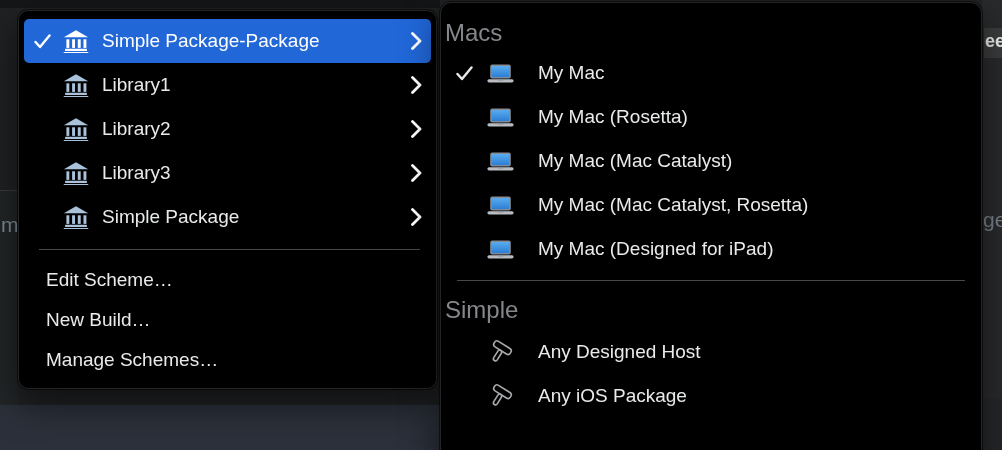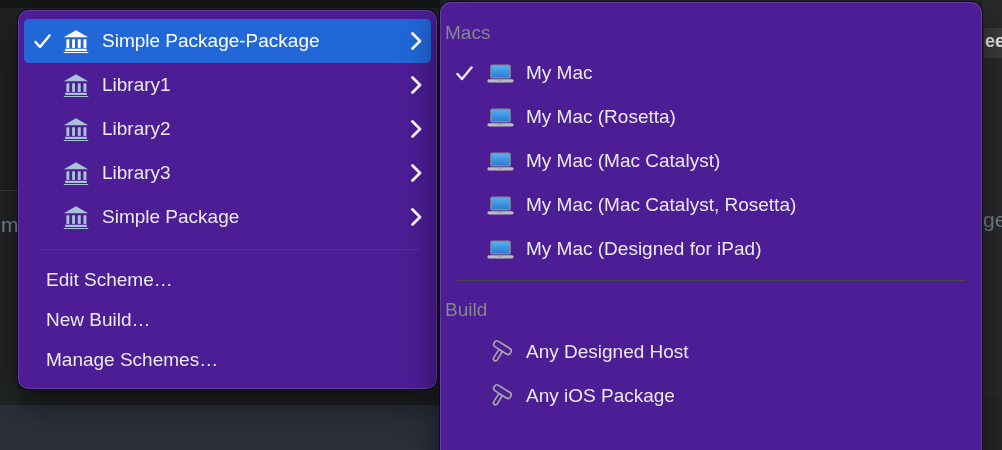--- a/index.html
+++ b/index.html
@@ -18,21 +18,21 @@
   .bg-frag-m{left:1px;top:213px;color:#7e8a96;font-size:21px;}
   .bg-bottomstrip{left:0;top:405px;width:440px;height:45px;background:#2b303a;}
   .bg-rightcol{left:982px;top:0;width:20px;height:450px;background:#292a2c;}
   .bg-rightstrip{left:982px;top:28px;width:20px;height:30px;background:#3b3c3d;border-left:2px solid #28292b;}
   .bg-frag-ee{left:985px;top:31px;color:#eceded;font-size:18px;font-weight:bold;}
   .bg-frag-ge{left:983px;top:208px;color:#78828c;font-size:21px;}
   .bg-rightbot{left:982px;top:398px;width:20px;height:52px;background:#25272a;}
 
   
   .menu-panel{
-    position:absolute;background:#4c1d95;box-sizing:border-box;
+    position:absolute;background:#000000;box-sizing:border-box;
     border:1px solid rgba(255,255,255,0.14);
     box-shadow:0 0 0 1px rgba(0,0,0,0.55), 0 14px 36px rgba(0,0,0,0.55);
   }
   .scheme-menu{left:18px;top:10px;width:419px;height:379px;border-radius:10px;padding:8px 0 10px;}
   .dest-menu{left:440px;top:2px;width:542px;height:474px;border-radius:11px;padding:12px 0;}
 
   .menu-row{display:flex;align-items:center;color:#e9eaeb;font-size:19px;white-space:nowrap;}
   .label{flex:1;overflow:hidden;}
   .check-slot{width:22px;display:flex;align-items:center;}
   .icon-slot{display:flex;align-items:center;justify-content:center;}
@@ -45,23 +45,23 @@
   .scheme-row.selected .label{color:#ffffff;}
   .scheme-row.selected .icon-slot{color:#ffffff;}
   .chev{display:flex;align-items:center;margin-left:8px;}
 
   
   .action-row{height:40px;padding:0 16px 0 27px;}
 
   
   .dest-row{height:44px;padding:0 16px 0 15px;}
   .dest-row .icon-slot{width:28px;margin-left:8px;}
-  .dest-row .label{margin-left:12px;}
-
-  .section-header{height:36px;line-height:36px;padding-left:4px;color:#85878a;font-size:19px;}
+  .dest-row .label{margin-left:24px;}
+
+  .section-header{height:36px;line-height:36px;padding-left:4px;color:#85878a;font-size:24px;}
   .section-header.build{height:40px;line-height:40px;}
   .separator{height:1px;background:#46484a;margin:9px 16px;}
   .scheme-menu .separator{margin:10px 16px 10px 20px;}
 
   .checkmark{color:#e9eaeb;}
   .selected .checkmark{color:#ffffff;}
 </style>
 </head>
 <body>
 
@@ -311,21 +311,21 @@
           <rect x="4.8" y="2.1" width="17.4" height="11" fill="url(#lapg)"></rect>
           <rect x="0.4" y="15.2" width="26.2" height="3.2" rx="1.6" fill="#b9bdc2"></rect>
           <rect x="10.6" y="15.2" width="5.8" height="1.4" rx="0.7" fill="#8d9298"></rect>
         </svg>
     </span>
     <span class="label">My Mac (Designed for iPad)</span>
   </div>
 
   <div class="separator"></div>
 
-  <div class="section-header build">Build</div>
+  <div class="section-header build">Simple</div>
 
   <div class="menu-row dest-row">
     <span class="check-slot" style="visibility: hidden;">
       <svg class="checkmark" width="17" height="15" viewBox="0 0 17 15">
           <polyline points="1.5,8 6,13 15.5,1.5" fill="none" stroke="currentColor" stroke-width="2.4" stroke-linecap="round" stroke-linejoin="round"></polyline>
         </svg>
     </span>
     <span class="icon-slot">
       <svg width="26" height="26" viewBox="0 0 24 24">
           <g transform="rotate(32 12 12)" fill="none" stroke="#a6a8aa" stroke-width="1.5" stroke-linecap="round" stroke-linejoin="round">

